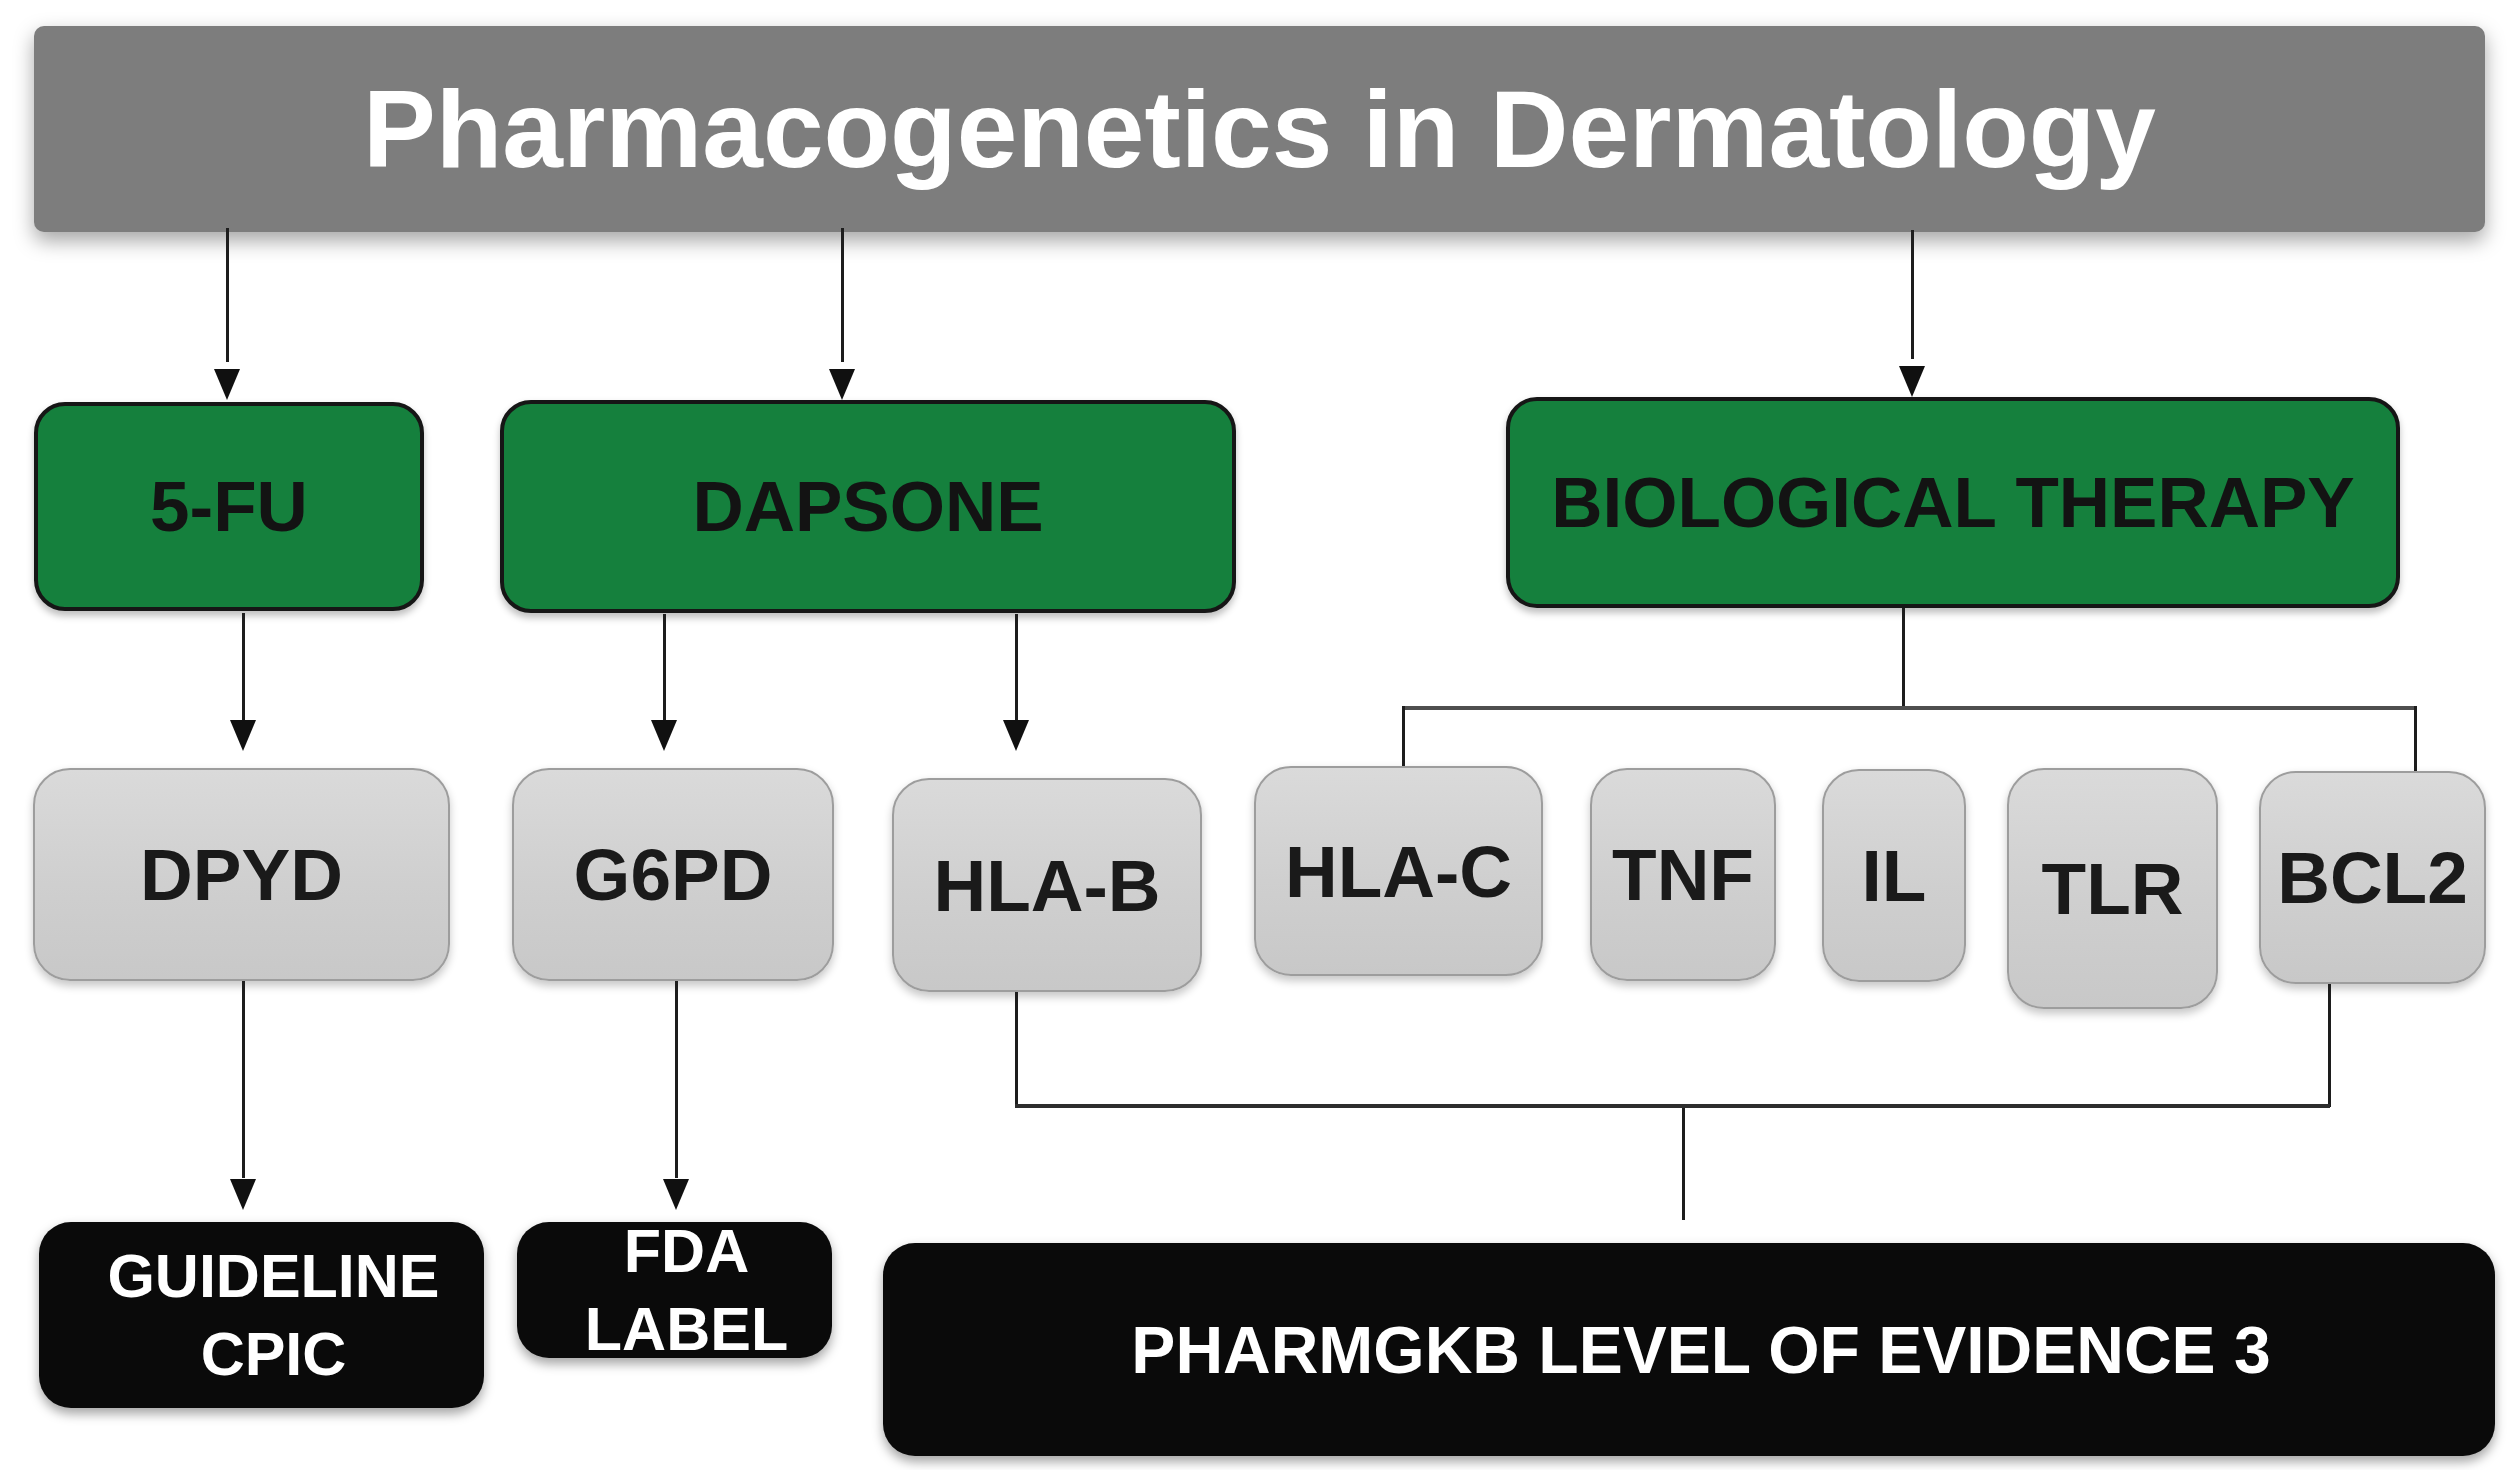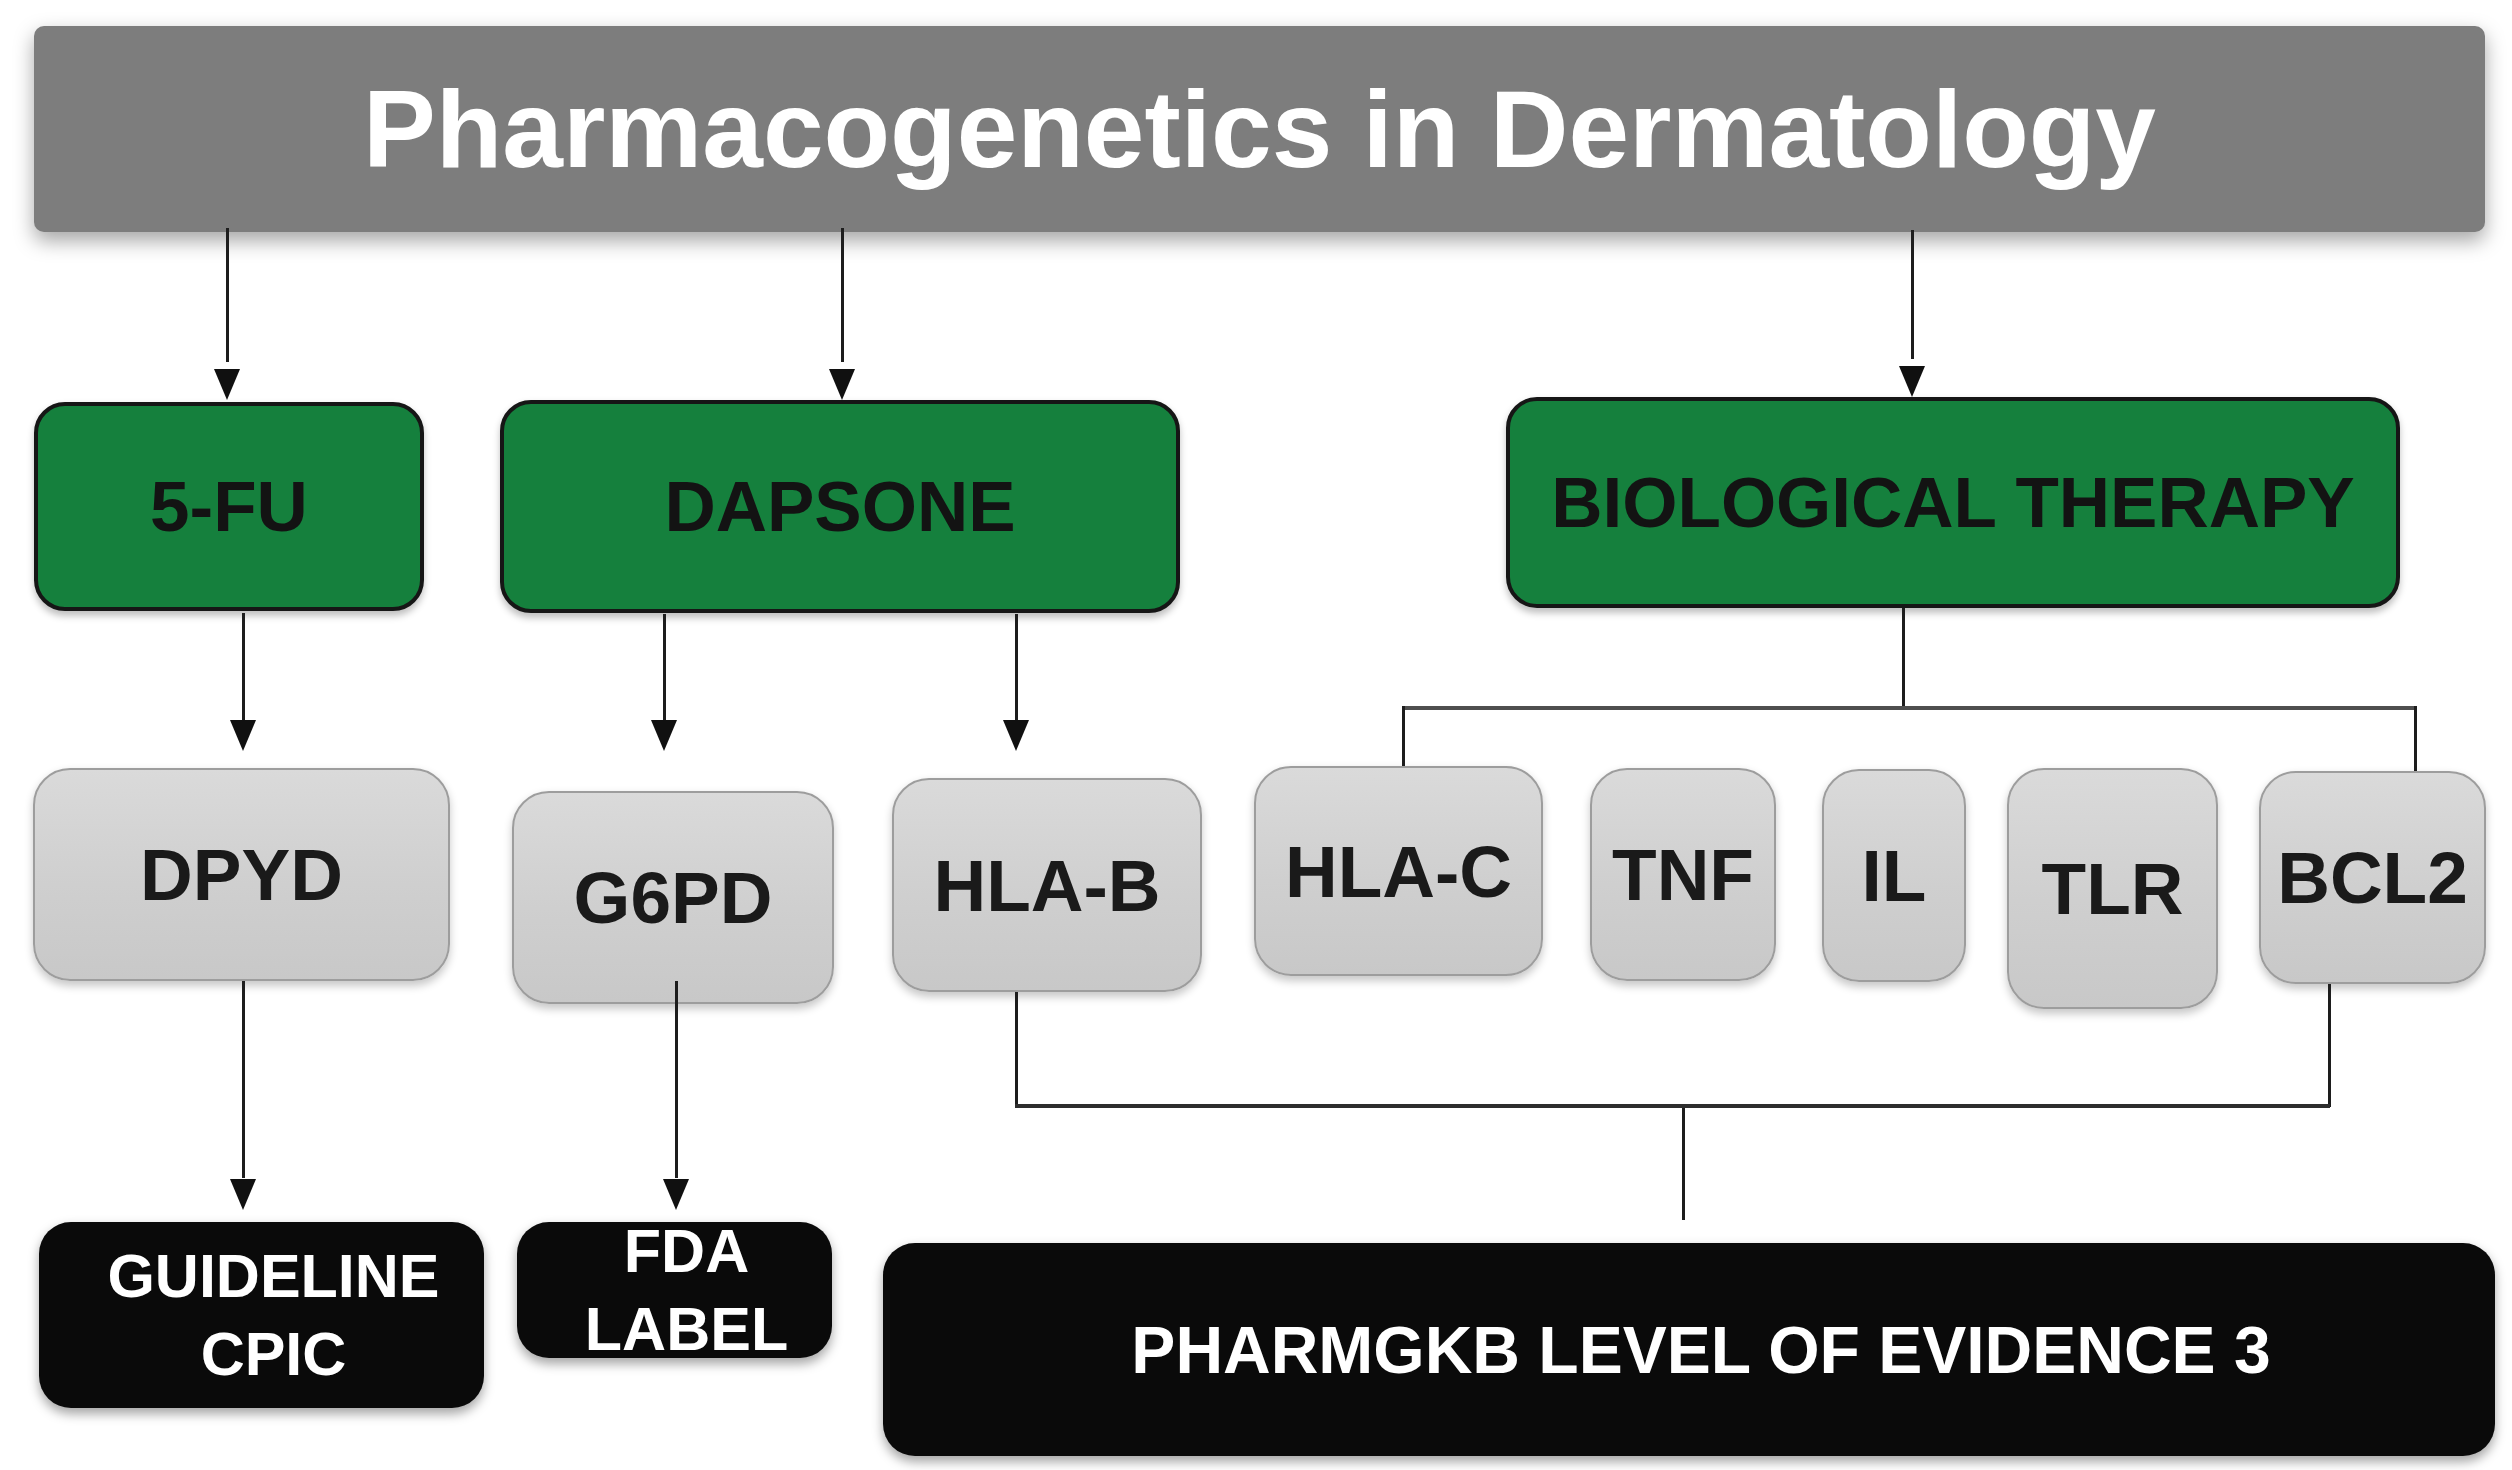--- a/index.html
+++ b/index.html
@@ -39,34 +39,34 @@
     background: #15803d;
     border: 4.3px solid #161616;
     border-radius: 31px;
     color: #131313;
     font-size: 71px;
     font-weight: bold;
     box-shadow: 0 4.3px 7.7px rgba(0,0,0,0.25);
     justify-content: center;
   }
   .fu        { left: 34px;   top: 402px; width: 390px;  height: 209px; }
-  .dapsone   { left: 500px;  top: 400px; width: 680px;  height: 213px; }
+  .dapsone   { left: 500px;  top: 400px; width: 736px;  height: 213px; }
   .bio       { left: 1506px; top: 397px; width: 894px; height: 211px; }
   
   .gray-box {
     background: linear-gradient(180deg, #dadada 0%, #cfcfcf 55%, #c8c8c8 100%);
     border: 2.6px solid #9d9d9d;
     border-radius: 37px;
     color: #1a1a1a;
     font-size: 73px;
     font-weight: bold;
     box-shadow: 0 4.3px 8.5px rgba(0,0,0,0.22);
   }
   .dpyd { left: 33px;   top: 768px; width: 417px; height: 213px; }
-  .g6pd { left: 512px;  top: 768px; width: 322px; height: 213px; margin-top: 23px; }
+  .g6pd { left: 512px;  top: 768px; width: 322px; height: 213px; }
   .hlab { left: 892px; top: 778px; width: 310px; height: 214px; }
   .hlac { left: 1254px; top: 766px; width: 289px; height: 210px; }
   .tnf  { left: 1590px; top: 768px; width: 186px; height: 213px; }
   .il   { left: 1822px; top: 769px; width: 144px; height: 213px; }
   .tlr  { left: 2007px; top: 768px; width: 211px; height: 241px; }
   .bcl2 { left: 2259px; top: 771px; width: 227px; height: 213px; }
   
   .black-box {
     background: #0a0a0a;
     border-radius: 32px;

